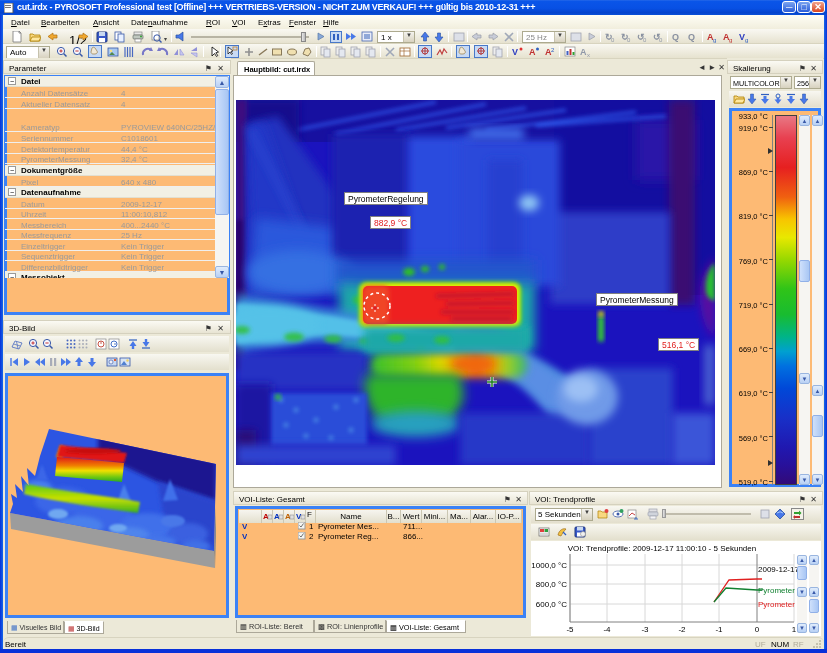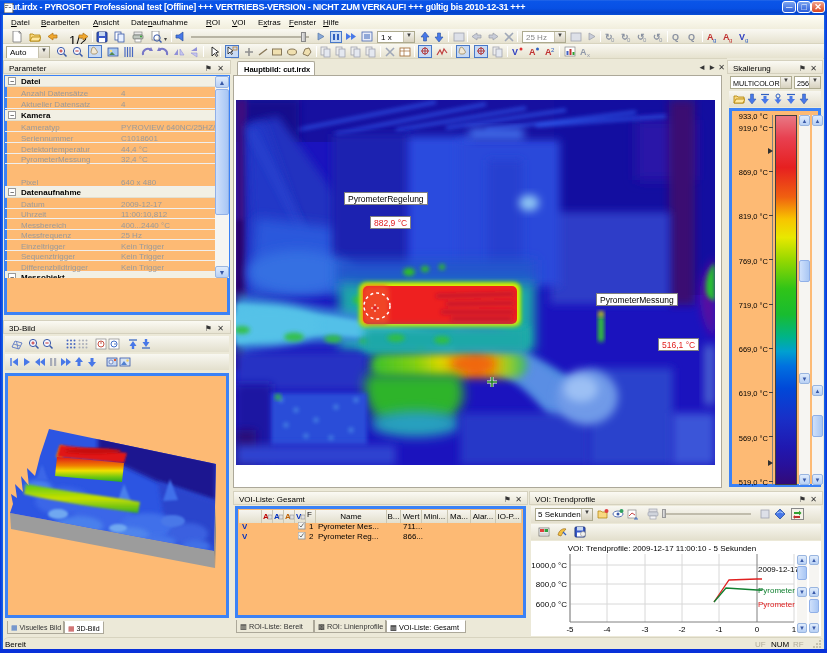--- a/index.html
+++ b/index.html
@@ -3,21 +3,21 @@
 <meta charset="utf-8">
 <style>
 * { margin:0; padding:0; box-sizing:border-box; }
 html,body { width:827px; height:653px; overflow:hidden; }
 body { font-family:"Liberation Sans", sans-serif; background:#ece9d8; position:relative; }
 .abs { position:absolute; }
 
 #titlebar { left:0; top:0; width:827px; height:15px; font-size:9px; letter-spacing:-0.28px;
   background:linear-gradient(#2a6be8 0%, #0a55e8 8%, #0850e4 55%, #0443cc 85%, #0a50d8 100%);
   color:#fff; font-weight:bold; line-height:15px; white-space:nowrap; }
-#titlebar .txt { position:absolute; left:7px; top:0;text-align:center; }
+#titlebar .txt { position:absolute; left:17px; top:0;text-align:center; }
 .winbtn { position:absolute; top:1px; width:14px; height:12px; border:1px solid #fff; border-radius:3px;
   color:#fff; font-size:9px; line-height:11px; text-align:center; }
 #borderL { left:0; top:15px; width:3px; height:635px; background:linear-gradient(90deg,#0831d9,#1667e8); }
 #borderR { left:824px; top:15px; width:3px; height:635px; background:linear-gradient(90deg,#1667e8,#0831d9); }
 #borderB { left:0; top:649px; width:827px; height:4px; background:#0831d9; }
 #menubar { left:3px; top:15px; width:821px; height:14px; background:linear-gradient(#fefdf5,#f1eedd); font-size:8px; color:#000; }
 #menubar span { position:absolute; top:3px; }
 u { text-decoration:underline; }
 .tb { left:3px; width:821px; height:15px; background:linear-gradient(#f9f8f2,#e6e2cf); border-bottom:1px solid #d8d4bf; }
 
@@ -369,39 +369,39 @@
         <span class="glab">Datei</span>
       </div>
     <div class="grow gitem" style="top:12px;height:10px">
         <span class="glab">Anzahl Datensätze</span>
         <span class="gval">4</span>
       </div>
     <div class="grow gitem" style="top:23px;height:10px">
         <span class="glab">Aktueller Datensatz</span>
         <span class="gval">4</span>
       </div>
-    <div class="grow ghdr" style="top:34px;height:11px">
-        <span class="minus">−</span>
-        <span class="glab">Kamera</span>
-      </div>
     <div class="grow gitem" style="top:46px;height:10px">
         <span class="glab">Kameratyp</span>
         <span class="gval">PYROVIEW 640NC/25HZ/17 X13</span>
       </div>
     <div class="grow gitem" style="top:57px;height:10px">
         <span class="glab">Seriennummer</span>
         <span class="gval">C1018601</span>
       </div>
     <div class="grow gitem" style="top:68px;height:10px">
         <span class="glab">Detektortemperatur</span>
         <span class="gval">44,4 °C</span>
       </div>
     <div class="grow gitem" style="top:78px;height:10px">
         <span class="glab">PyrometerMessung</span>
         <span class="gval">32,4 °C</span>
+      </div>
+    <div class="grow ghdr" style="top:89px;height:11px">
+        <span class="minus">−</span>
+        <span class="glab">Dokumentgröße</span>
       </div>
     <div class="grow gitem" style="top:101px;height:10px">
         <span class="glab">Pixel</span>
         <span class="gval">640 x 480</span>
       </div>
     <div class="grow ghdr" style="top:111px;height:11px">
         <span class="minus">−</span>
         <span class="glab">Datenaufnahme</span>
       </div>
     <div class="grow gitem" style="top:123px;height:10px">

